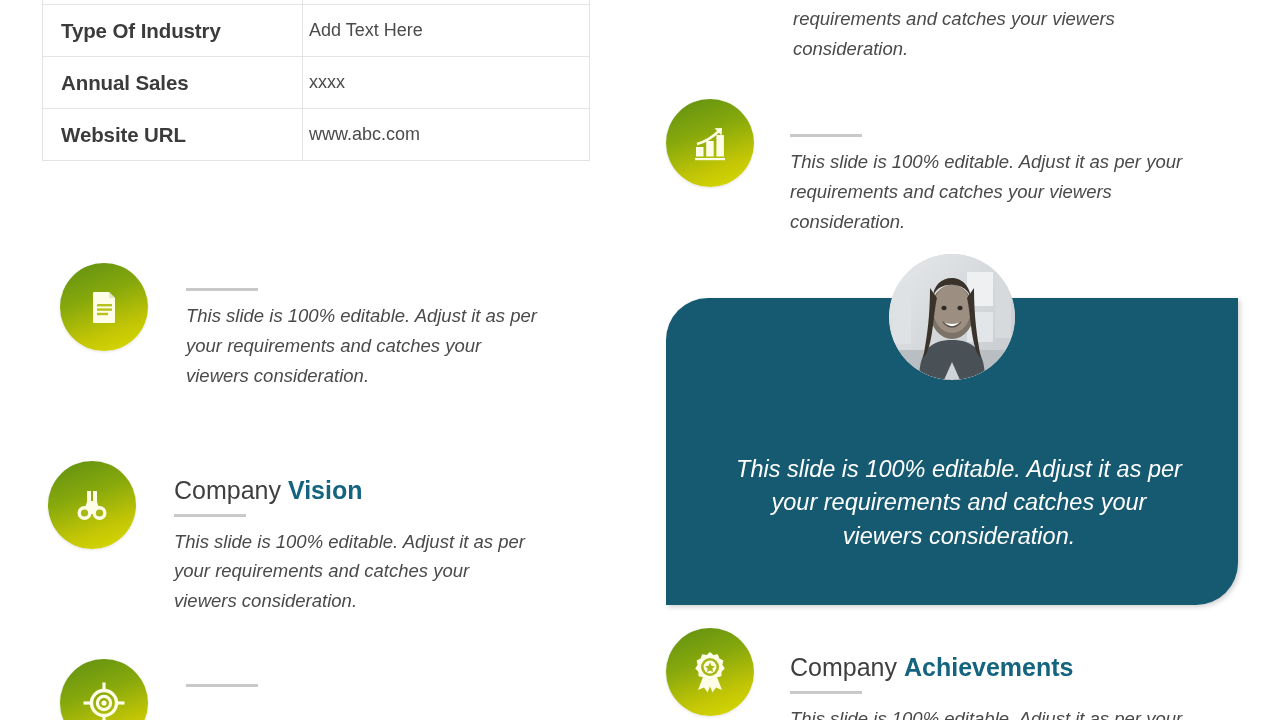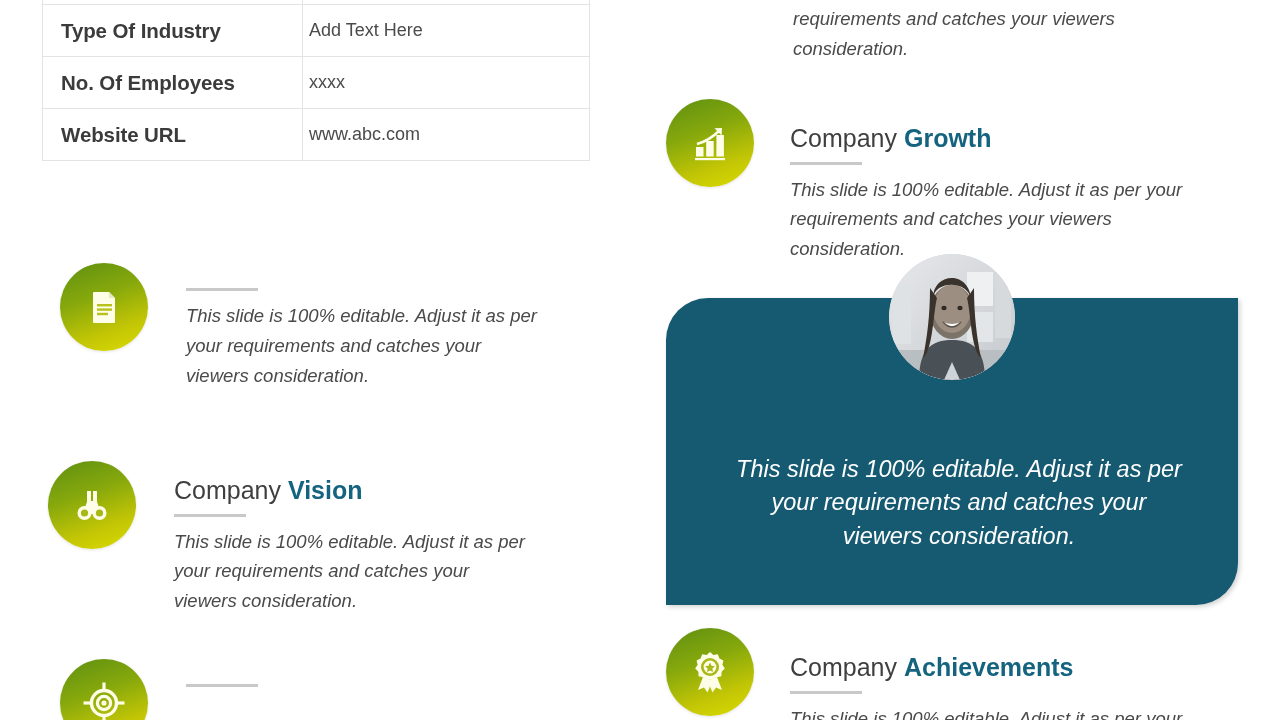--- a/index.html
+++ b/index.html
@@ -124,21 +124,21 @@
       <tbody>
         <tr>
           <td class="k">Established Date</td>
           <td class="v">DD/MM/YYYY</td>
         </tr>
         <tr>
           <td class="k">Type Of Industry</td>
           <td class="v">Add Text Here</td>
         </tr>
         <tr>
-          <td class="k">No. Of Employees</td>
+          <td class="k">Annual Sales</td>
           <td class="v">xxxx</td>
         </tr>
         <tr>
           <td class="k">Website URL</td>
           <td class="v">www.abc.com</td>
         </tr>
       </tbody>
     </table>
 
     <div class="feature" id="f-description">
@@ -203,21 +203,20 @@
       <svg width="46" height="46" viewBox="0 0 46 46" aria-hidden="true">
         <rect x="9" y="27" width="7.5" height="9.5" fill="#fdfde8"></rect>
         <rect x="19.2" y="21" width="7.5" height="15.5" fill="#fdfde8"></rect>
         <rect x="29.4" y="15" width="7.5" height="21.5" fill="#fdfde8"></rect>
         <rect x="8" y="38" width="30" height="2.2" fill="#fdfde8"></rect>
         <path d="M10 24 C18 22 26 17 33 10" fill="none" stroke="#fdfde8" stroke-width="2.6"></path>
         <path d="M27.5 8.2 L35 8 L34.6 15.4 z" fill="#fdfde8"></path>
       </svg>
     </div>
     <div class="feat-body">
-      <div class="feat-title"><span>Company </span><b>Growth</b></div>
       <div class="rule"></div>
       <div class="feat-text">This slide is 100% editable. Adjust it as per your requirements and catches your viewers consideration.</div>
     </div>
   </div>
 
   <div class="quote-card">
     <div class="avatar">
       <svg class="pic" viewBox="0 0 126 126" aria-hidden="true">
         <defs>
           <clipPath id="circ">

